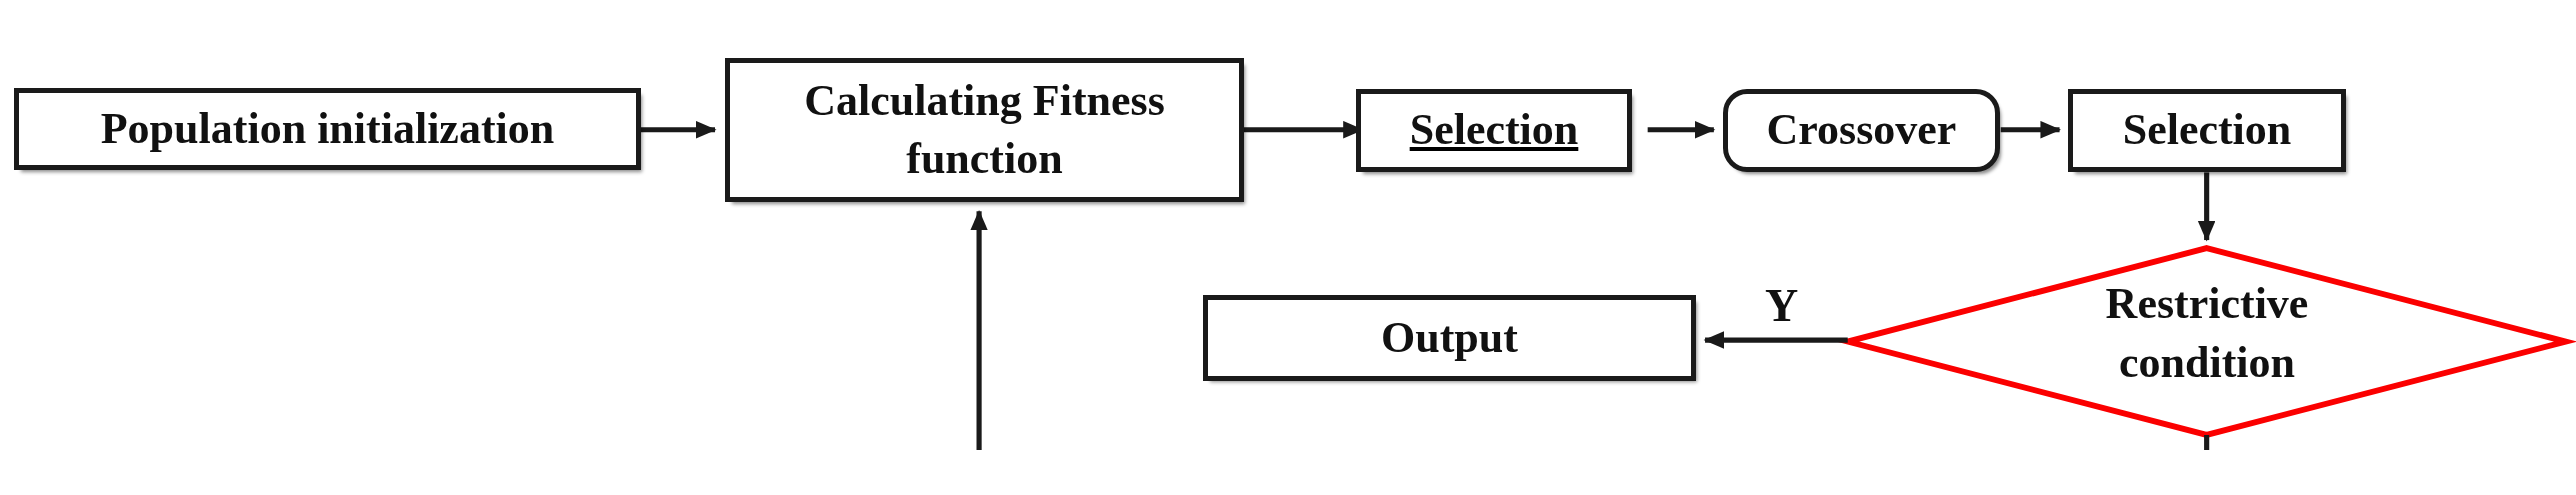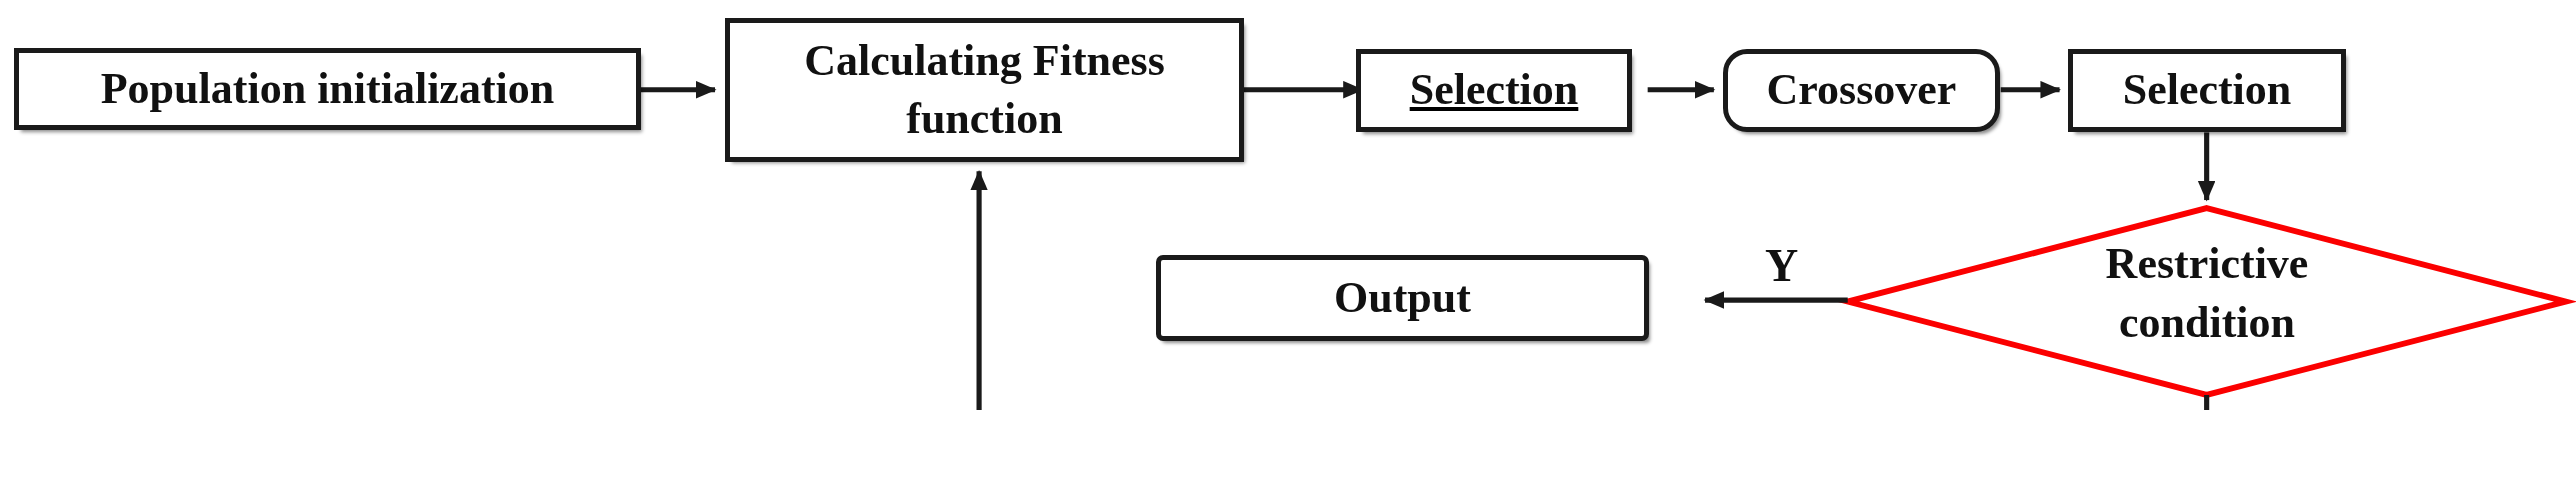--- a/index.html
+++ b/index.html
@@ -7,20 +7,21 @@
     padding: 0;
     background: #ffffff;
   }
   #canvas {
     position: relative;
     width: 2576px;
     height: 410px;
     background: #ffffff;
     font-family: "Liberation Serif", "DejaVu Serif", serif;
     overflow: hidden;
+    margin-top: 40px;
   }
   #connectors {
     position: absolute;
     left: 0;
     top: 0;
     width: 2576px;
     height: 495px;
   }
   .node {
     position: absolute;
@@ -59,21 +60,21 @@
     justify-content: center;
     text-align: center;
     pointer-events: none;
   }
   
   #node-population { left: 14px;   top: 48px;  width: 627px; height: 82px; }
   #node-fitness    { left: 725px;  top: 17.7px;  width: 519px; height: 144px; }
   #node-selection  { left: 1356px; top: 49px;  width: 276px; height: 83px; text-decoration: underline; }
   #node-crossover  { left: 1723px; top: 49px;  width: 277px; height: 83px; border-radius: 24px; }
   #node-mutation   { left: 2068px; top: 49px;  width: 278px; height: 83px; }
-  #node-output     { left: 1156px; top: 255px; width: 493px; height: 86px; border-radius: 7px; }
+  #node-output     { left: 1203px; top: 255px; width: 493px; height: 86px; }
   #label-yes { left: 1765px; top: 243px; }
   #label-no  { left: 2124px; top: 413px; }
 </style>
 </head>
 <body>
 
 <div id="canvas">
 
   <svg id="connectors" viewBox="0 0 3502 673" xmlns="http://www.w3.org/2000/svg">
     <defs>

